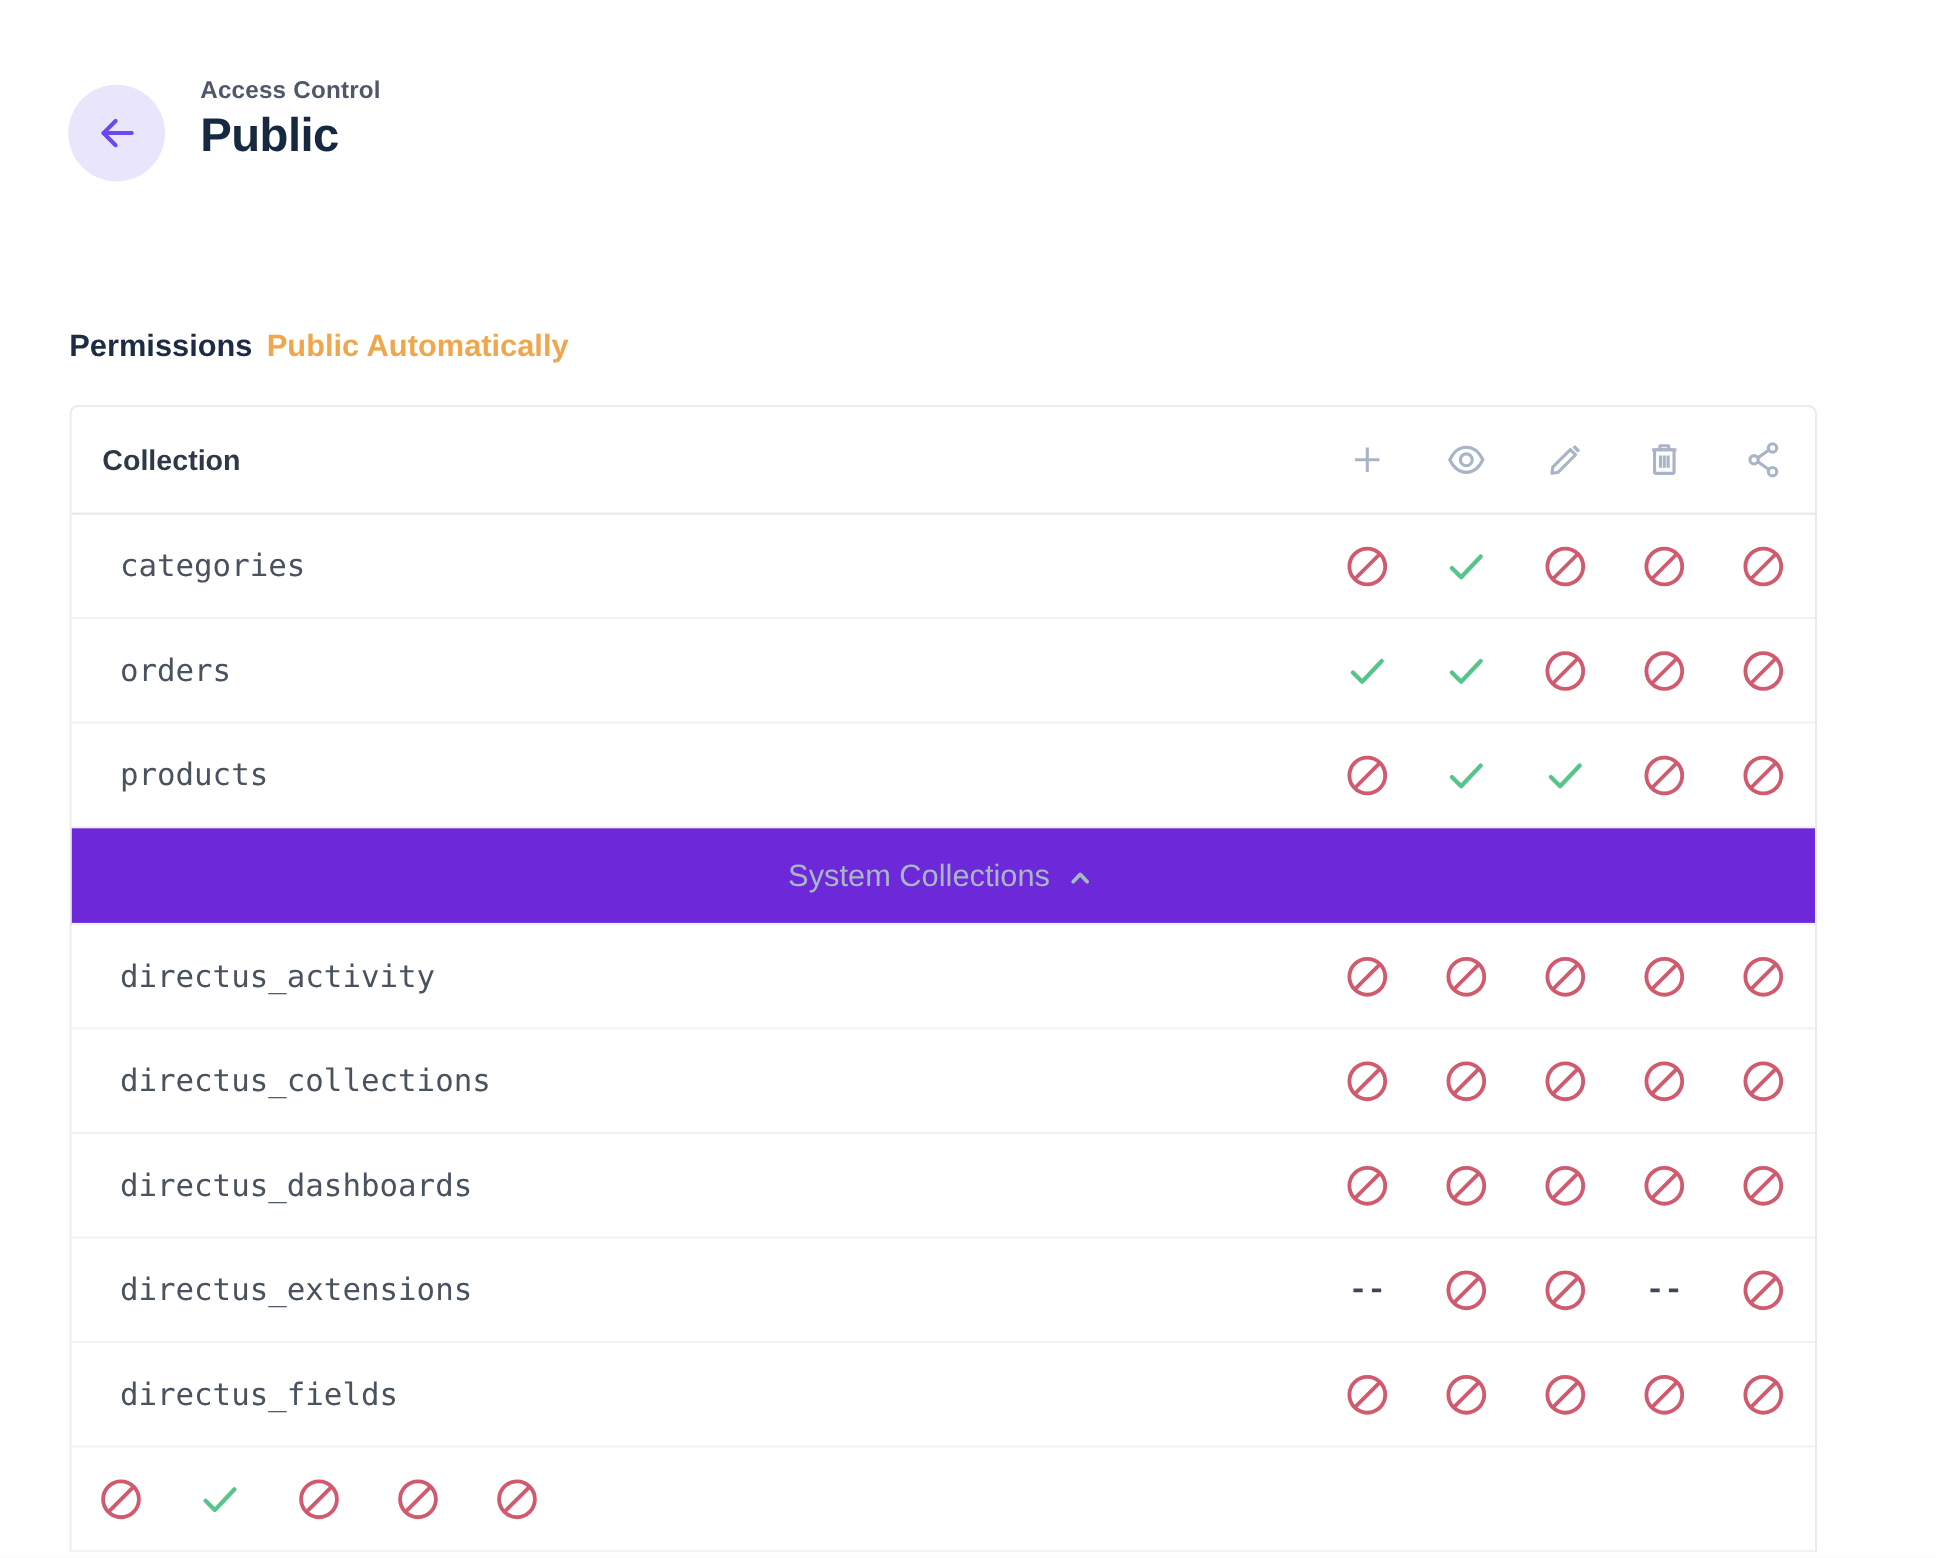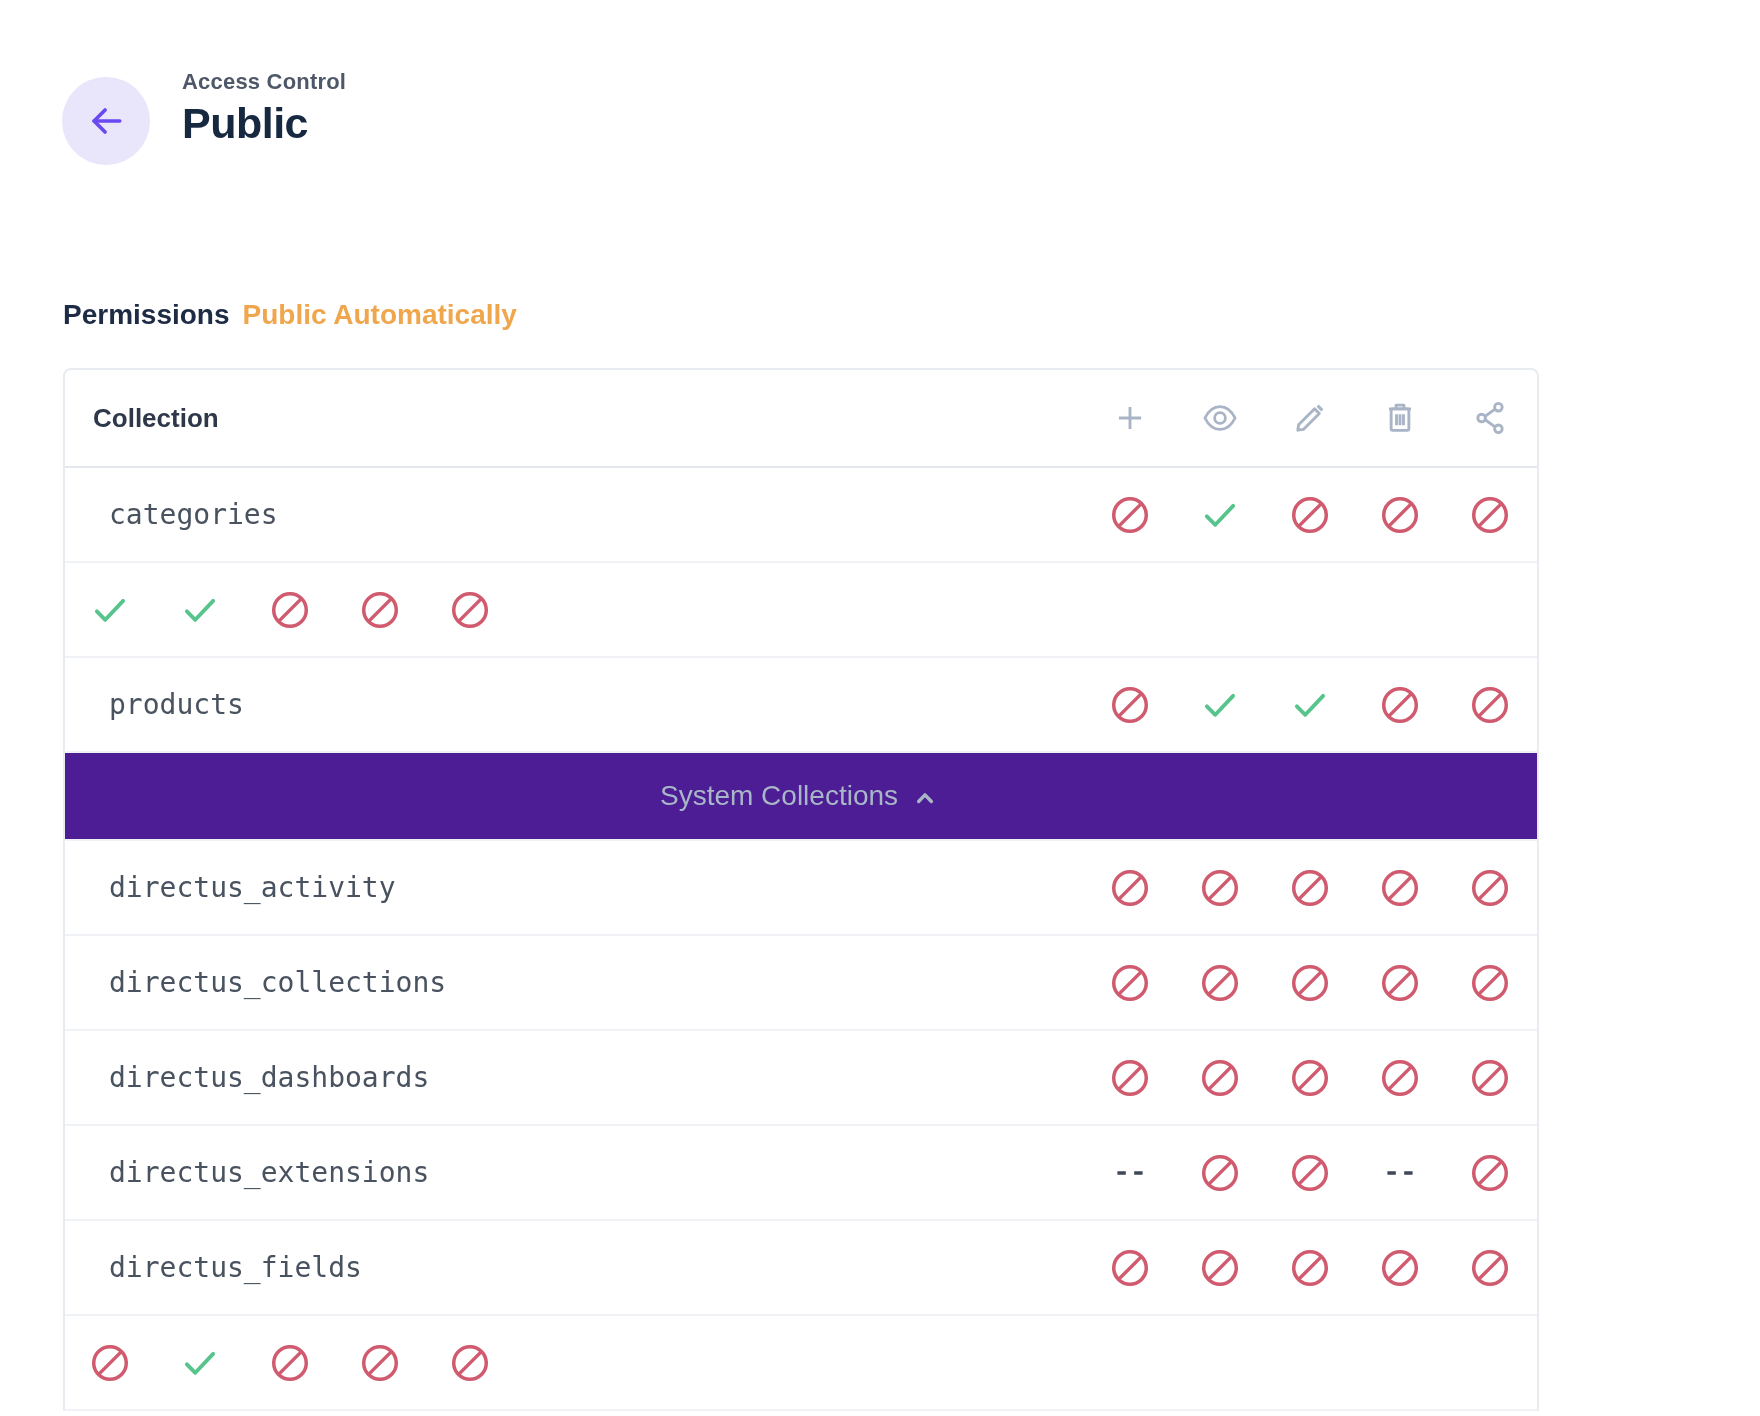--- a/index.html
+++ b/index.html
@@ -16,40 +16,40 @@
   .breadcrumb { font-size:22px; font-weight:600; color:#4E5869; letter-spacing:.2px; }
   .page-title { font-size:43px; font-weight:700; color:#172940; letter-spacing:-0.5px;
                 margin-top:4px; }
 
   
   .section-heading { margin:134px 0 0 63px; display:flex; gap:13px; align-items:baseline; }
   .section-heading .h-title { font-size:28px; font-weight:700; color:#1D2B45; }
   .section-heading .h-note  { font-size:28px; font-weight:700; color:#F0A64C; }
 
   
-  .perm-table { margin:37px 0 0 63px; width:1476px; border:2px solid #E8EBF0;
+  .perm-table { margin:37px 0 0 63px; width:1589px; border:2px solid #E8EBF0;
                 border-bottom:none; border-radius:8px 8px 0 0; overflow:hidden; }
   .thead { height:98px; display:flex; align-items:center; border-bottom:2px solid #E4E8EE; }
   .col-collection { font-size:26px; font-weight:600; color:#2E3849; padding-left:28px; flex:1; }
   .actions { display:flex; padding-right:2px; }
   .acell { width:90px; display:flex; align-items:center; justify-content:center; }
   .thead .acell svg { width:38px; height:38px; color:#A9B4C6; }
 
   .row { height:95px; display:flex; align-items:center; border-bottom:2px solid #F0F2F5;
          background:#fff; }
   .cname { flex:1; padding-left:44px; font-family:"DejaVu Sans Mono", monospace;
            font-size:28px; color:#49525F; letter-spacing:0; }
   .pbtn { background:none; border:none; padding:0; cursor:pointer; width:90px; height:95px;
           display:flex; align-items:center; justify-content:center; }
   .pbtn svg { width:42px; height:42px; }
   .ic-blocked { color:#D05A6E; }
   .ic-allowed { color:#57C48C; }
   .ic-none    { color:#3E4758; }
 
-  .divider { height:88px; background:#4c1d95; border-bottom:2px solid #F0F2F5;
+  .divider { height:88px; background:#6d28d9; border-bottom:2px solid #F0F2F5;
              display:flex; align-items:center; justify-content:center; gap:10px;
              cursor:pointer; }
   .divider span { font-size:28px; font-weight:500; color:#A9B6C6; }
   .divider svg { width:34px; height:34px; color:#A9B6C6; margin-top:4px; }
 </style>
 </head>
 <body>
 
 <header class="page-header">
   <button class="back-btn">
@@ -141,20 +141,21 @@
           </button>
           <button class="pbtn">
             <svg viewBox="0 0 24 24" class="ic-blocked" fill="none" stroke="currentColor" stroke-width="2">
               <circle cx="12" cy="12" r="9.3"></circle>
               <line x1="5.5" y1="18.5" x2="18.5" y2="5.5"></line>
             </svg>
           </button>
         </div>
       </div>
       <div class="row">
+        <span class="cname">orders</span>
         <div class="actions">
           <button class="pbtn">
             <svg viewBox="0 0 24 24" class="ic-allowed" fill="none" stroke="currentColor" stroke-width="2.2" stroke-linecap="round" stroke-linejoin="round">
               <polyline points="4.5,12.8 9.3,17.6 19.5,6.8"></polyline>
             </svg>
           </button>
           <button class="pbtn">
             <svg viewBox="0 0 24 24" class="ic-allowed" fill="none" stroke="currentColor" stroke-width="2.2" stroke-linecap="round" stroke-linejoin="round">
               <polyline points="4.5,12.8 9.3,17.6 19.5,6.8"></polyline>
             </svg>

